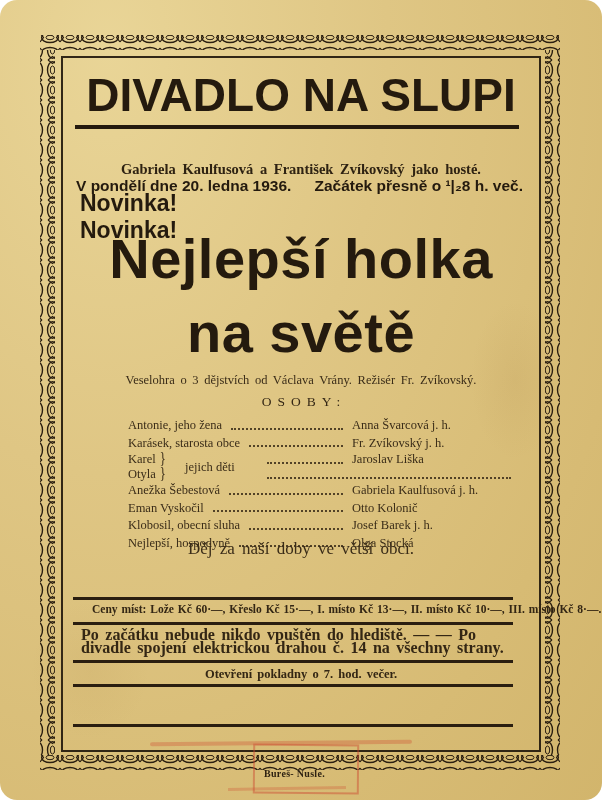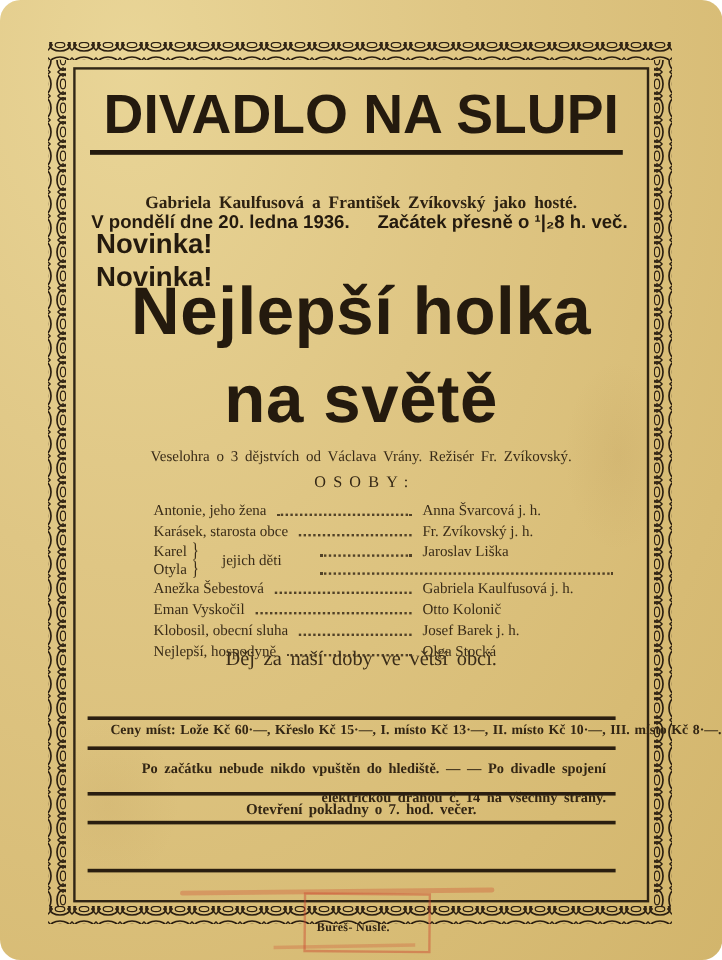--- a/index.html
+++ b/index.html
@@ -104,22 +104,22 @@
   .rule-3 { top: 604px; }
   .rule-4 { top: 628px; }
   .rule-5 { top: 668px; }
   .prices-line {
     position: absolute; top: 547px; left: 0; width: 100%;
     text-align: center; font-size: 11.5px; font-weight: bold;
     word-spacing: 1px; color: #332614; white-space: nowrap; margin-left: 31px;
   }
   .notice-line {
     position: absolute; top: 572px; left: 20px; width: 424px;
-    text-align: right; font-size: 12px; font-weight: bold;
-    word-spacing: 2.5px; line-height: 24px; color: #332614;
+    text-align: left; font-size: 16px; font-weight: bold;
+    word-spacing: 2.5px; line-height: 13px; color: #332614;
   }
   .box-office-line {
     position: absolute; top: 611px; left: 0; width: 100%;
     text-align: center; font-size: 12.5px; font-weight: bold;
     word-spacing: 2px; color: #332614;
   }
   .children-notice {
     position: absolute; top: 635px; left: 14px; width: 436px;
     text-align: center; font-size: 12.3px; font-weight: bold;
     word-spacing: 1.5px; line-height: 16px; color: #332614;

